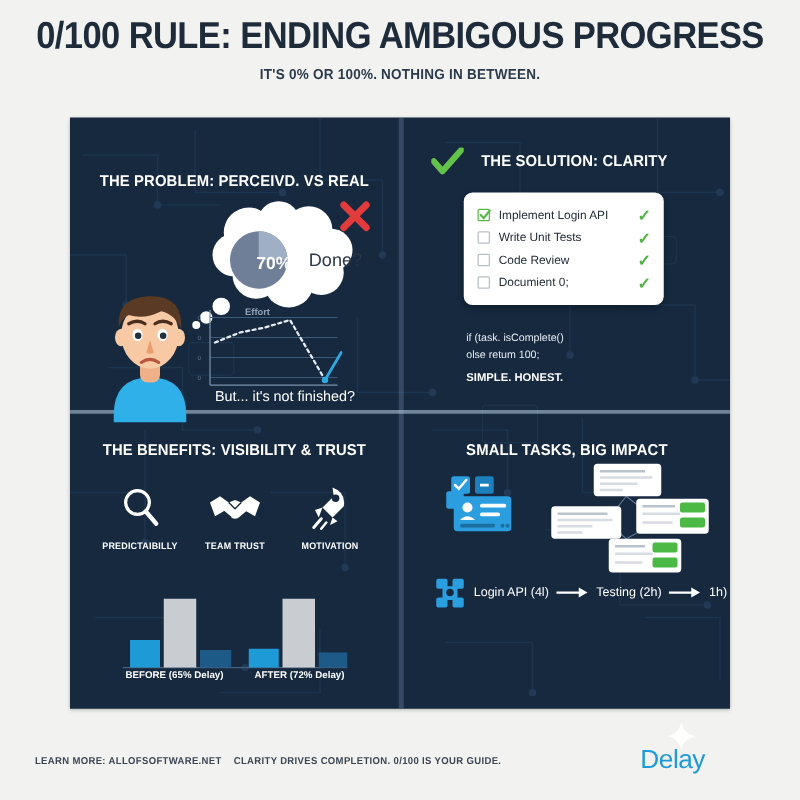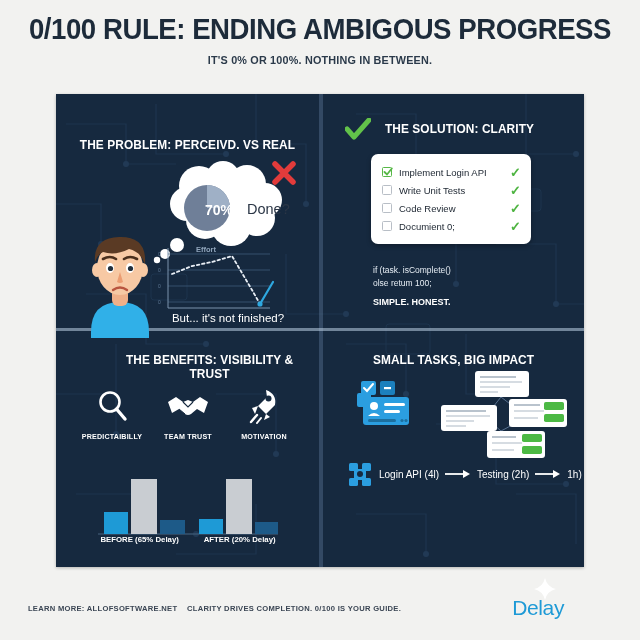--- a/index.html
+++ b/index.html
@@ -35,21 +35,21 @@
     position: absolute; left: 263px; top: 0; width: 4px; height: 473px;
     background: rgba(120,150,185,0.30);
   }
   .hdiv {
     position: absolute; left: 0; top: 234px; width: 528px; height: 3px;
     background: rgba(190,210,230,0.55);
   }
   .quad { position: absolute; }
   .q-tl { left: 0;    top: 0;   width: 263px; height: 234px; margin-top: 18px; }
   .q-tr { left: 267px;top: 0;   width: 261px; height: 234px; }
-  .q-bl { left: 0;    top: 237px;width: 263px; height: 236px; padding-left: 44px; }
+  .q-bl { left: 0;    top: 237px;width: 263px; height: 236px; }
   .q-br { left: 267px;top: 237px;width: 261px; height: 236px; }
 
   .panel-title {
     color: #ffffff; font-weight: bold; font-size: 12.5px;
     letter-spacing: 0.1px; text-align: center;
     transform: scaleX(0.95); transform-origin: center;
   }
 
   
   .q-tl .panel-title { margin-top: 26px; }
@@ -374,21 +374,21 @@
         <line x1="0" y1="57" x2="180" y2="57" stroke="#46627f" stroke-width="1"></line>
         <rect x="6" y="35" width="24" height="22" fill="#1e9ad6"></rect>
         <rect x="33" y="2" width="26" height="55" fill="#c9cdd2"></rect>
         <rect x="62" y="43" width="25" height="14" fill="#1d5a88"></rect>
         <rect x="101" y="42" width="24" height="15" fill="#1e9ad6"></rect>
         <rect x="128" y="2" width="26" height="55" fill="#c9cdd2"></rect>
         <rect x="157" y="45" width="23" height="12" fill="#1d5a88"></rect>
       </svg>
       <div class="bar-labels">
         <div class="bar-lbl">BEFORE (65% Delay)</div>
-        <div class="bar-lbl">AFTER (20% Delay)</div>
+        <div class="bar-lbl">AFTER (72% Delay)</div>
       </div>
     </div>
 
     <div class="quad q-br">
       <div class="panel-title">SMALL TASKS, BIG IMPACT</div>
 
       <svg style="position:absolute;left:32px;top:48px" width="72" height="56" viewBox="0 0 72 56">
         <rect x="6" y="2" width="15" height="14" rx="2" fill="#2b9ee0"></rect>
         <path d="M9 9 L12 12 L18 5" stroke="#ffffff" stroke-width="2" fill="none" stroke-linecap="round"></path>
         <rect x="25" y="2" width="15" height="14" rx="2" fill="#1c80bd"></rect>

